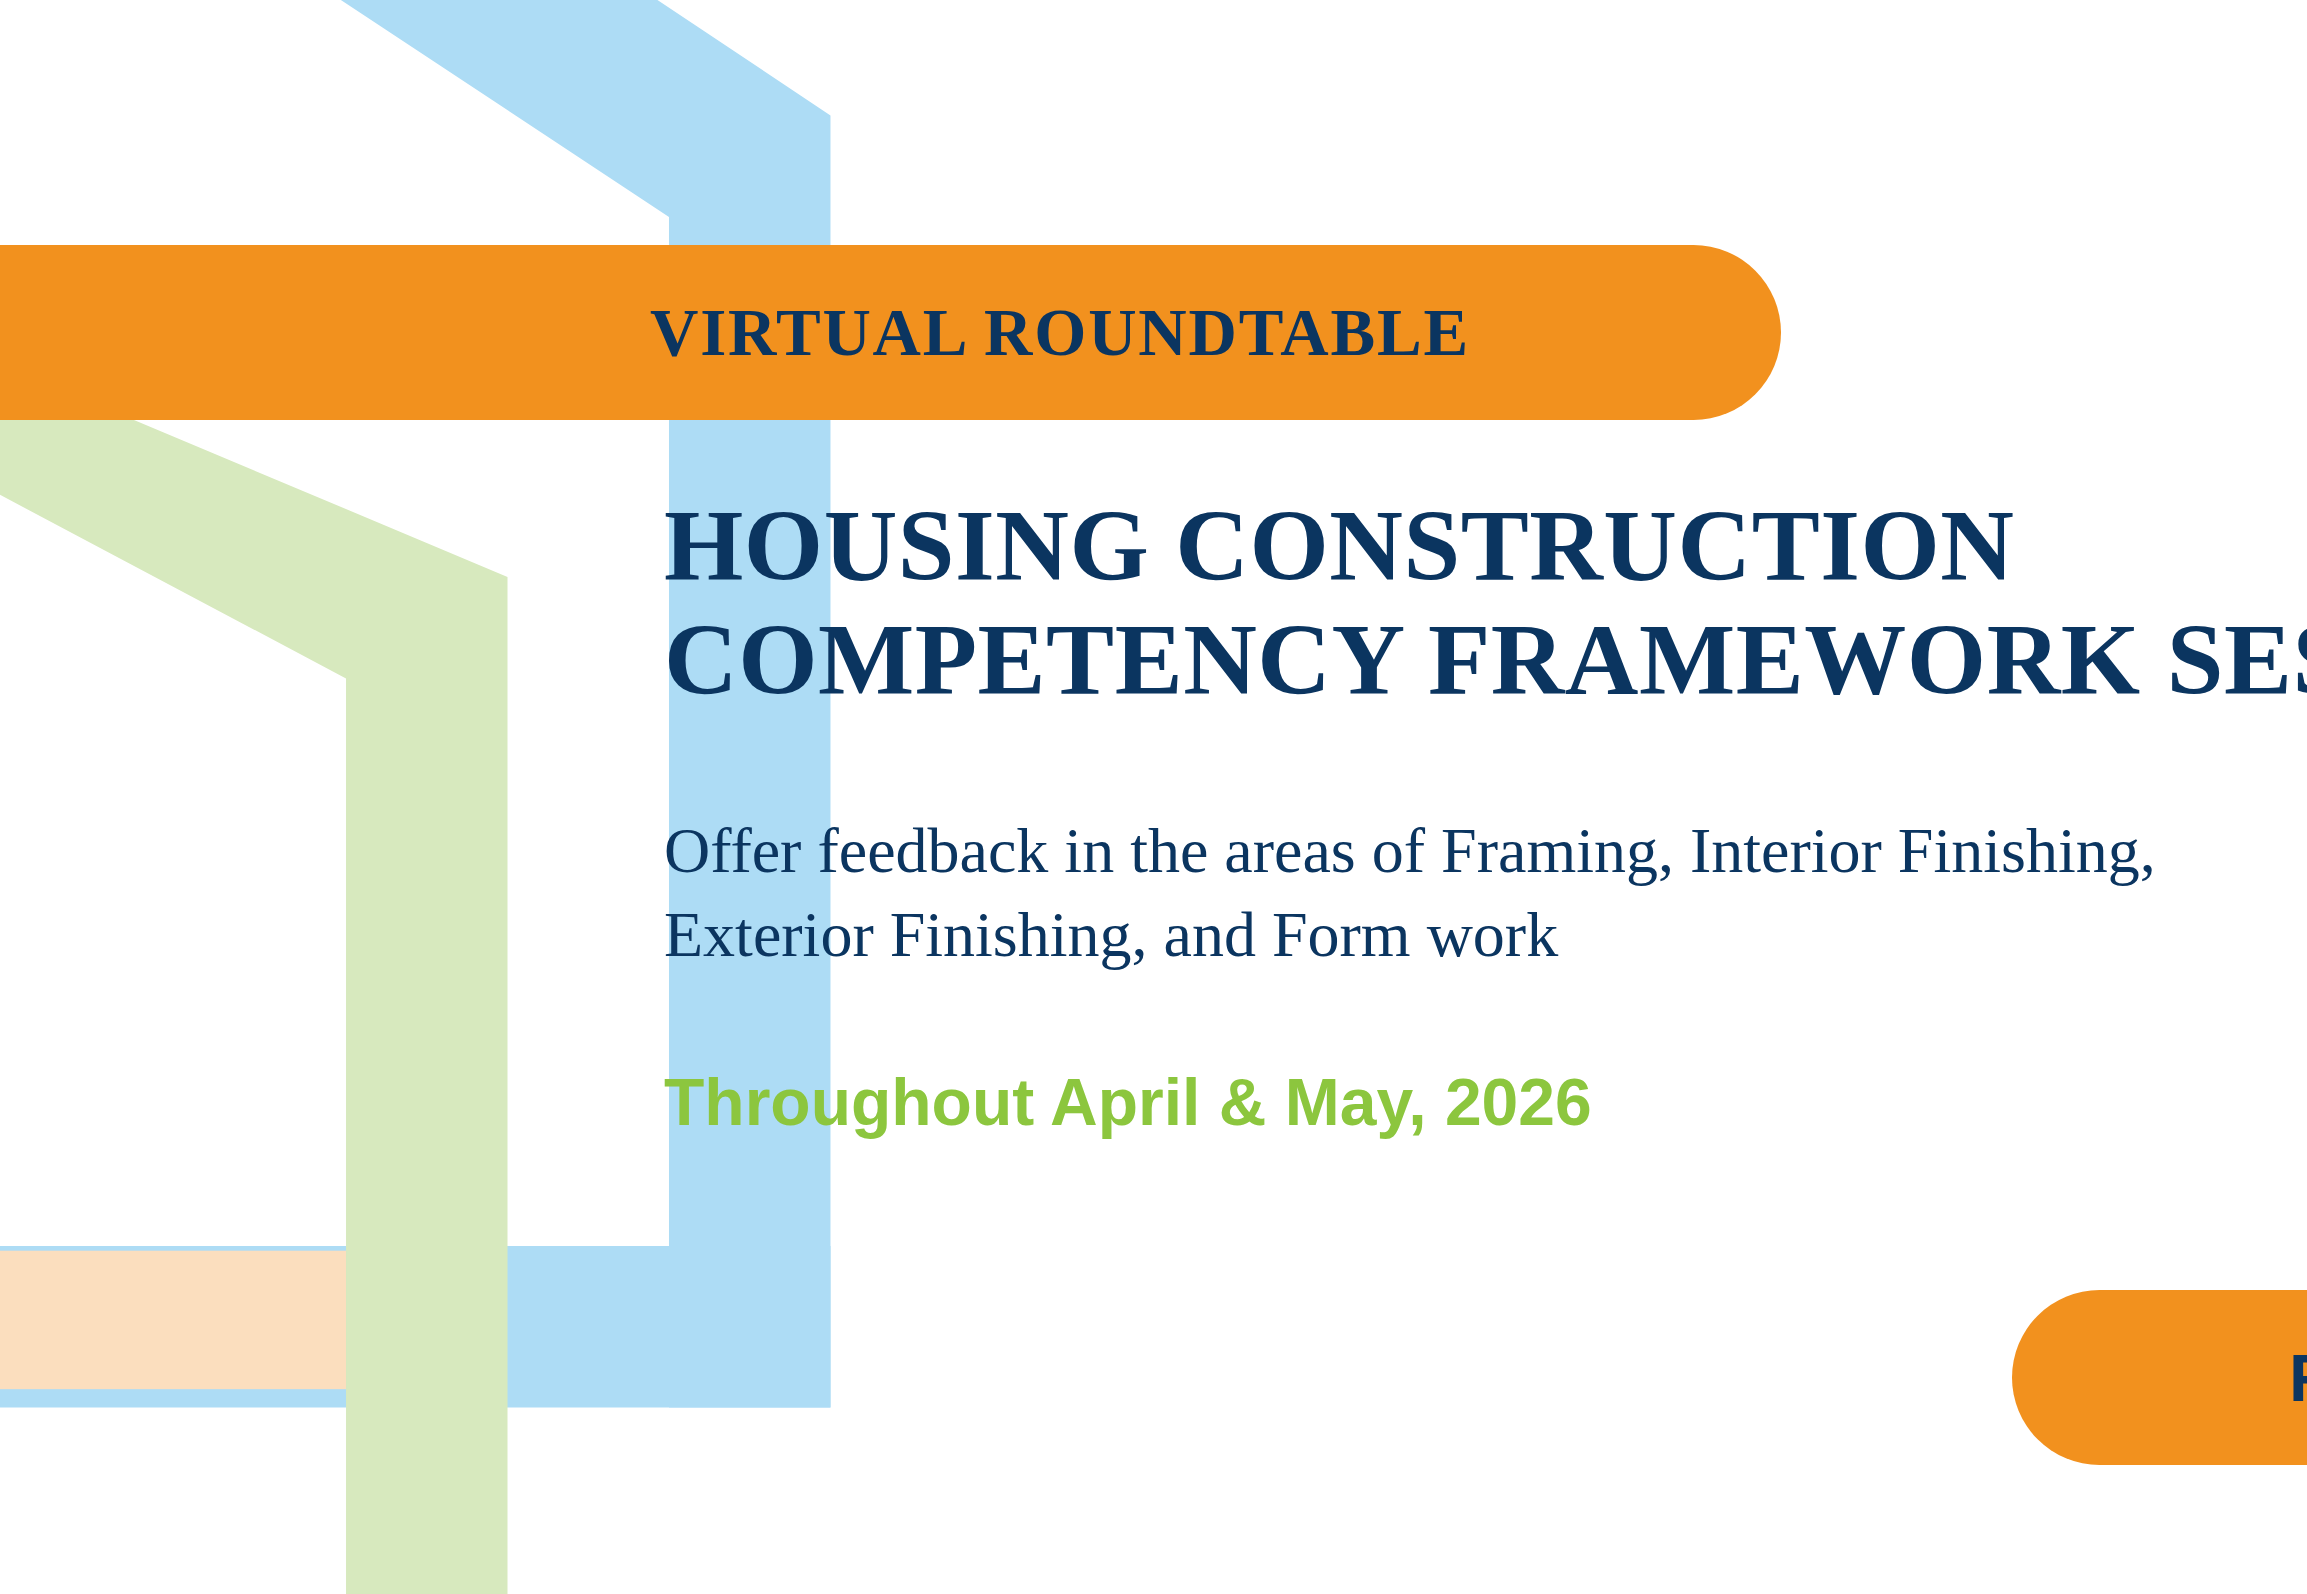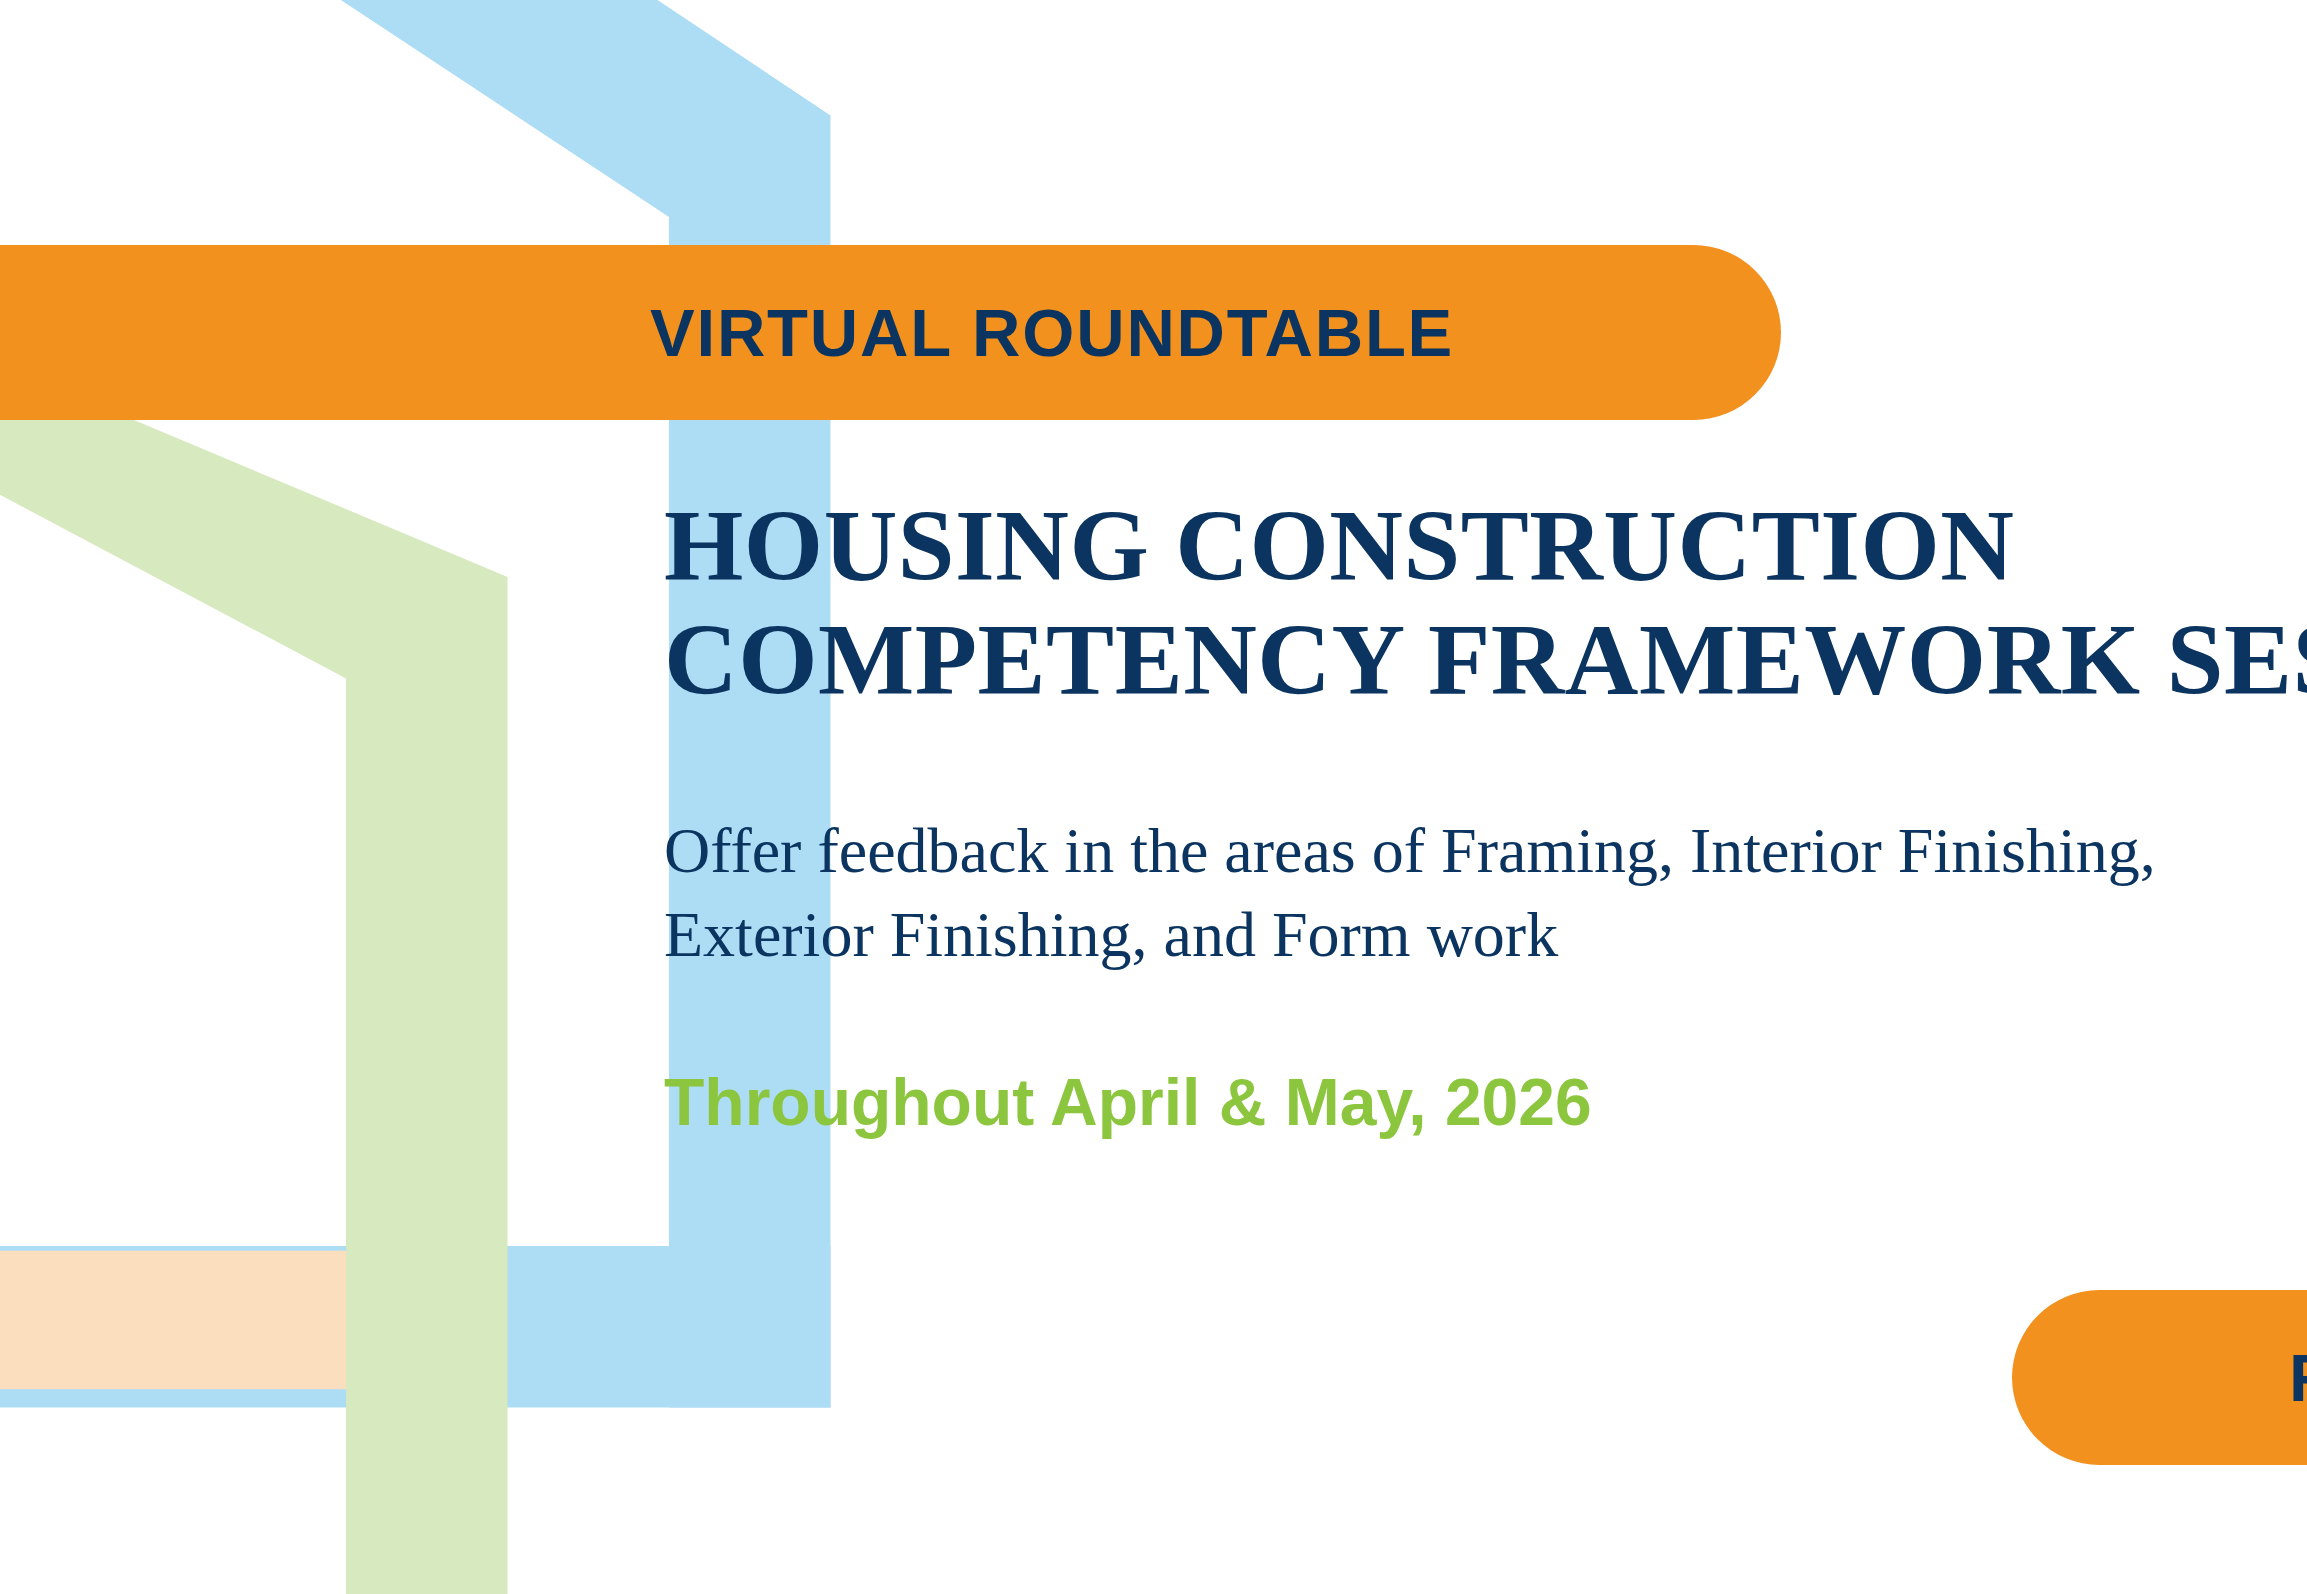--- a/index.html
+++ b/index.html
@@ -34,21 +34,21 @@
     width: 2058px;
     height: 175px;
     background: #F2911E;
     border-radius: 88px;
     display: flex;
     align-items: center;
   }
   .eyebrow-text {
     margin-left: 927px;
     color: #0B3560;
-    font-family: Liberation Sans, sans-serif;
+    font-family: Liberation Serif, serif;
     font-weight: 700;
     font-size: 67px;
     letter-spacing: 1.8px;
     white-space: nowrap;
   }
 
   
   .content {
     position: absolute;
     left: 664px;

